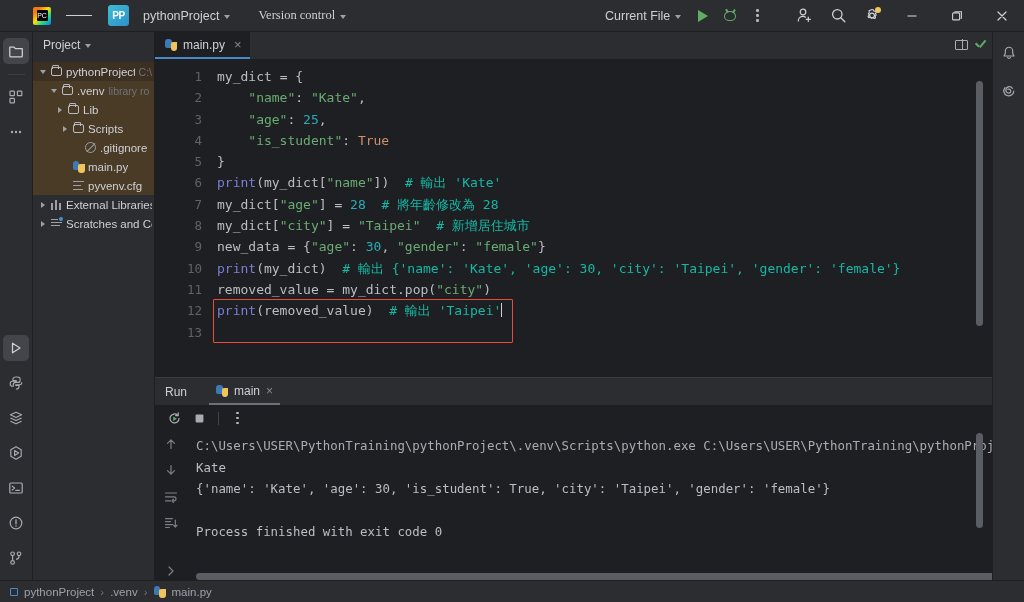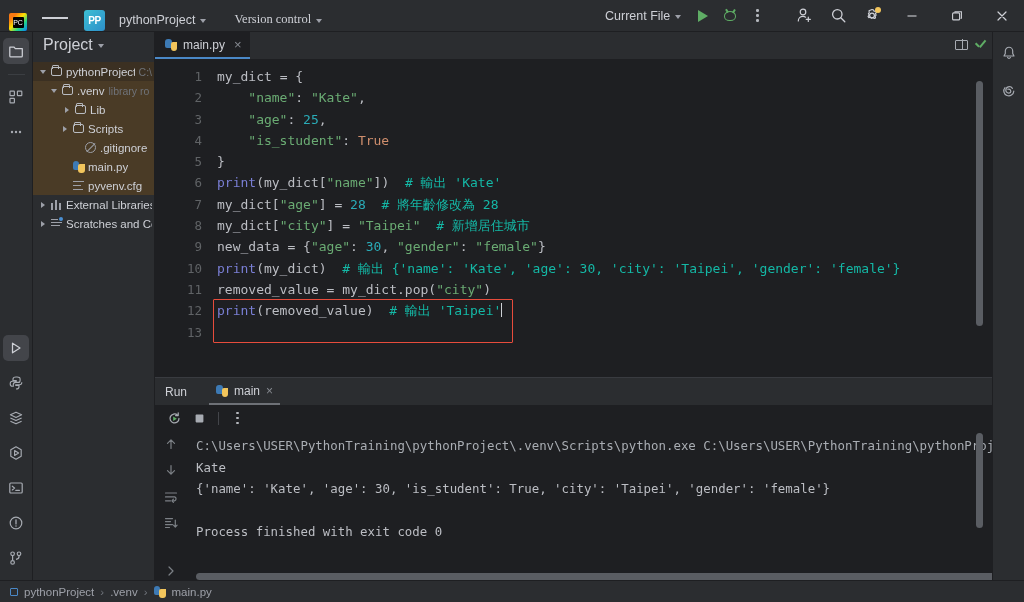--- a/index.html
+++ b/index.html
@@ -10,21 +10,21 @@
     overflow: hidden;
     color: #dfe1e5;
   }
   .app { width: 1024px; height: 602px; display: flex; flex-direction: column; position: relative; }
 
   
   .titlebar {
     height: 32px; background: #2b2d30; display: flex; align-items: center;
     flex: 0 0 32px; border-bottom: 1px solid #1e1f22; position: relative;
   }
-  .tb-left { display: flex; align-items: flex-end; height: 100%; }
+  .tb-left { display: flex; align-items: center; height: 100%; margin-left: 24px; }
   .ij-logo {
     width: 18px; height: 18px; margin-left: 9px; margin-right: 11px; border-radius: 2px;
     background: linear-gradient(135deg,#f97a12 0%,#f97a12 22%,#ffe000 46%,#21d789 70%,#087cfa 100%);
     display: flex; align-items: center; justify-content: center;
   }
   .ij-logo i { display:block; width: 11px; height: 11px; background:#000; border-radius:1px;
     font-style: normal; font-size: 7px; color:#fff; text-align:center; line-height:11px; font-family:"Liberation Sans",sans-serif;}
   .burger { width: 26px; height: 26px; margin: 0 6px 0 4px; display:flex; align-items:center; justify-content:center; border-radius:4px; cursor:pointer;}
   .burger span { display:block; width:15px; height:1.5px; background:#ced0d6; margin:1.6px 0; }
   .proj-badge {
@@ -59,21 +59,21 @@
     width: 33px; background:#2b2d30; display:flex; flex-direction:column; align-items:center;
     flex:0 0 33px; padding-top: 6px; border-right:1px solid #1e1f22;
   }
   .ls-ico { width:26px;height:26px;display:flex;align-items:center;justify-content:center;margin-bottom:9px;border-radius:5px;cursor:pointer;color:#a7abb2;}
   .ls-ico.active { background:#43454a; color:#ced0d6; }
   .ls-spacer { flex:1; }
   .ls-div { width:17px; height:1px; background:#3b3e42; margin: 1px 0 9px 0;}
 
   
   .projpanel { width: 122px; background:#2b2d30; flex:0 0 122px; display:flex; flex-direction:column; border-right:1px solid #1e1f22;}
-  .pp-head { height: 26px; display:flex; align-items:center; padding-left:10px; gap:5px; font-size:16px; color:#ced0d6; cursor:pointer;}
+  .pp-head { height: 26px; display:flex; align-items:center; padding-left:10px; gap:5px; font-size:12px; color:#ced0d6; cursor:pointer;}
   .tree { padding-top: 4px; font-size:11.5px; color:#ced0d6; flex:1; overflow:hidden;}
   .trow { height:19px; display:flex; align-items:center; white-space:nowrap; cursor:pointer; padding-right:2px; }
   .trow.sel { background:#3b3022; }
   .trow.hl { background:#4a3b26; }
   .tarrow { width:12px; display:flex; align-items:center; justify-content:center; flex:0 0 12px; }
   .tarrow .ca { width:0;height:0;border-left:3px solid transparent;border-right:3px solid transparent;border-top:4px solid #9da0a8; }
   .tarrow .cr { width:0;height:0;border-top:3px solid transparent;border-bottom:3px solid transparent;border-left:4px solid #9da0a8; }
   .tico { width:15px; flex:0 0 15px; display:flex;align-items:center;justify-content:center; margin-right:2px;}
   .folder { width:11px;height:8.5px;border:1.2px solid #b9bcc2;border-radius:1.5px 2px 2px 2px; position:relative;}
   .folder::before{content:"";position:absolute;top:-3.2px;left:0;width:5px;height:3px;border:1.2px solid #b9bcc2;border-bottom:none;border-radius:1.5px 1.5px 0 0;}
@@ -333,21 +333,21 @@
           <div class="trow hl" style="padding-left: 15px;">
             <span class="tarrow">
               <span class="ca"></span>
             </span>
             <span class="tico">
               <span class="folder"></span>
             </span>
             <span class="tlabel">.venv</span>
             <span class="tdim">library ro</span>
           </div>
-          <div class="trow hl" style="padding-left: 28px;">
+          <div class="trow hl" style="padding-left: 21px;">
             <span class="tarrow">
               <span class="cr"></span>
             </span>
             <span class="tico">
               <span class="folder"></span>
             </span>
             <span class="tlabel">Lib</span>
           </div>
           <div class="trow hl" style="padding-left: 26px;">
             <span class="tarrow">

